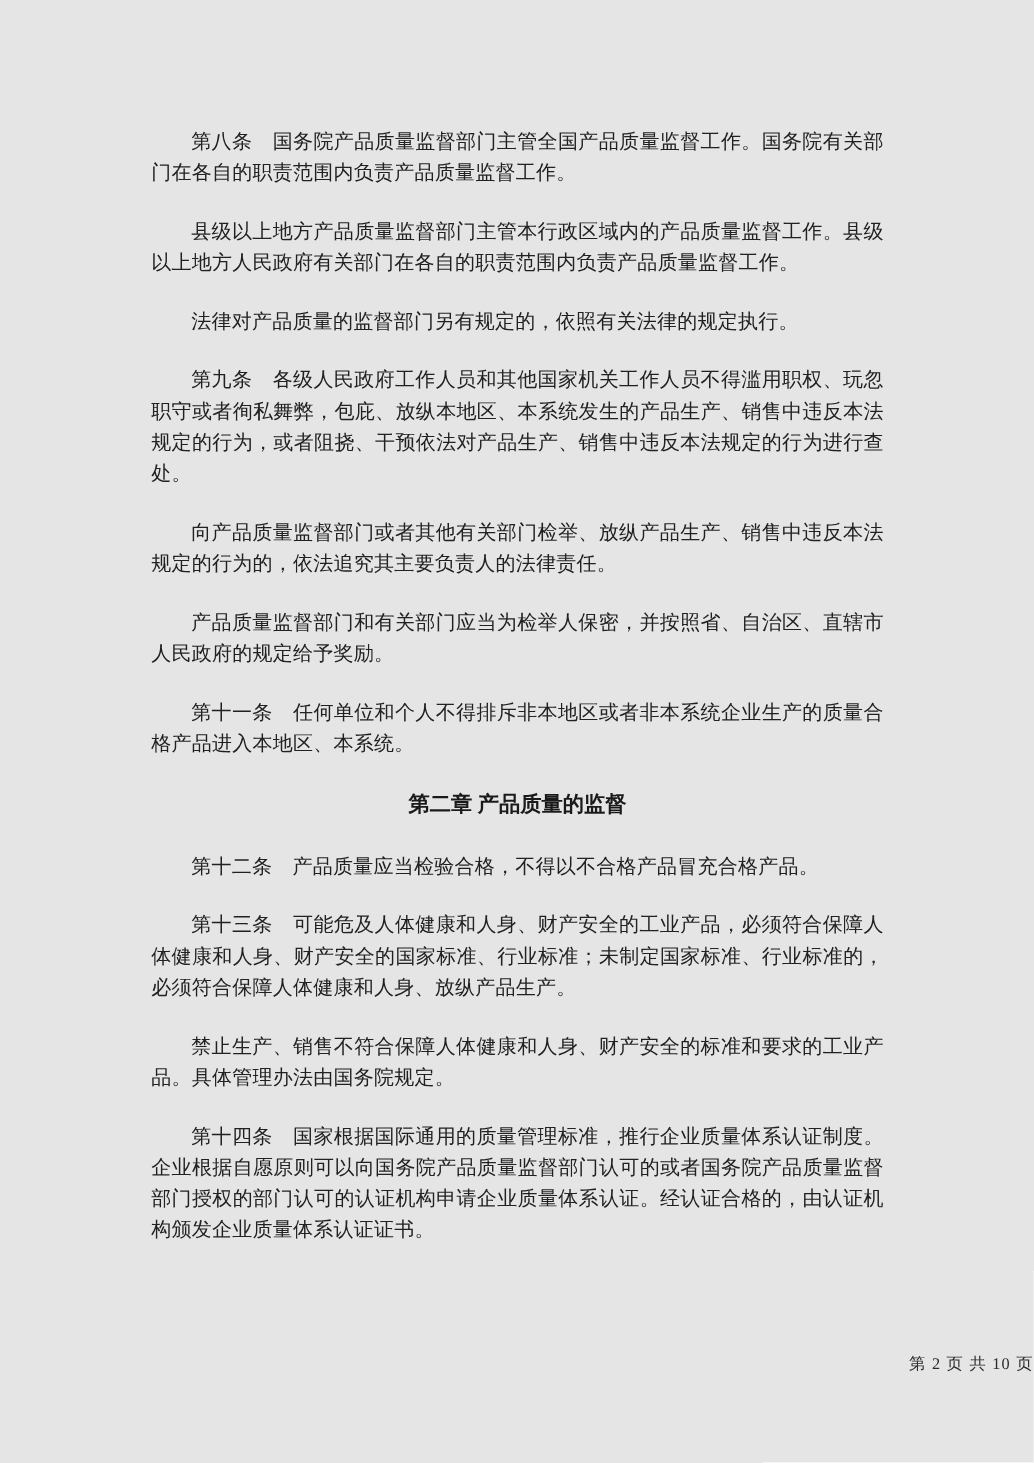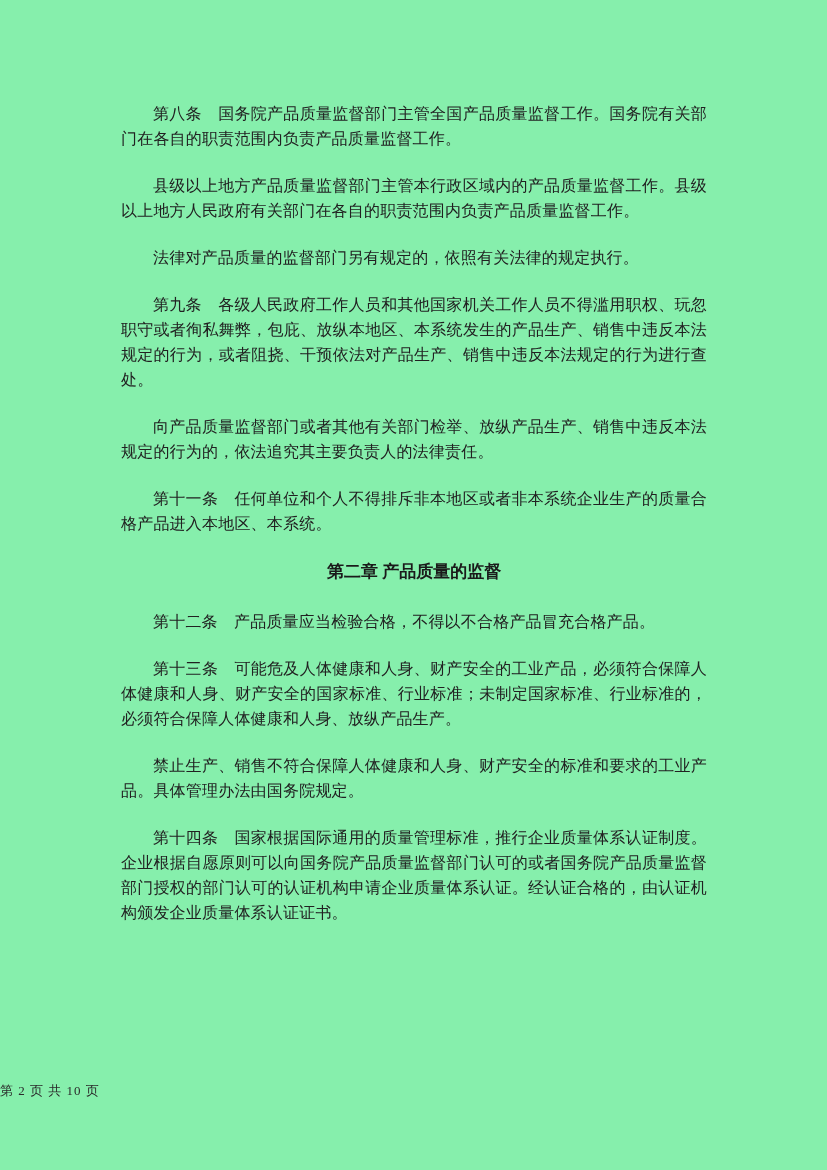--- a/index.html
+++ b/index.html
@@ -4,21 +4,21 @@
 <style>
   html, body {
     margin: 0;
     padding: 0;
     background: #ffffff;
   }
   .page {
     position: relative;
     width: 827px;
     height: 1170px;
-    background: #86efac;
+    background: #e5e5e5;
     font-family: "Liberation Serif", "DejaVu Serif", serif;
     color: #212121;
     overflow: hidden;
   }
   .content {
     position: absolute;
     top: 101px;
     left: 121px;
     width: 586px;
   }
@@ -37,36 +37,37 @@
     text-align: center;
     text-indent: 0;
     margin: 0 0 24px 0;
     color: #1a1a1a;
   }
   .footer {
     position: absolute;
     left: 0;
     right: 0;
     top: 1082px;
-    text-align: left;
+    text-align: right;
     font-size: 13px;
     color: #2b2b2b;
     letter-spacing: 1px;
   }
 </style>
 </head>
 <body>
 
 <div class="page">
   <div class="content">
     <p class="para">第八条　国务院产品质量监督部门主管全国产品质量监督工作。国务院有关部门在各自的职责范围内负责产品质量监督工作。</p>
     <p class="para">县级以上地方产品质量监督部门主管本行政区域内的产品质量监督工作。县级以上地方人民政府有关部门在各自的职责范围内负责产品质量监督工作。</p>
     <p class="para">法律对产品质量的监督部门另有规定的，依照有关法律的规定执行。</p>
     <p class="para">第九条　各级人民政府工作人员和其他国家机关工作人员不得滥用职权、玩忽职守或者徇私舞弊，包庇、放纵本地区、本系统发生的产品生产、销售中违反本法规定的行为，或者阻挠、干预依法对产品生产、销售中违反本法规定的行为进行查处。</p>
     <p class="para">向产品质量监督部门或者其他有关部门检举、放纵产品生产、销售中违反本法规定的行为的，依法追究其主要负责人的法律责任。</p>
+    <p class="para">产品质量监督部门和有关部门应当为检举人保密，并按照省、自治区、直辖市人民政府的规定给予奖励。</p>
     <p class="para">第十一条　任何单位和个人不得排斥非本地区或者非本系统企业生产的质量合格产品进入本地区、本系统。</p>
     <h2 class="chapter">第二章 产品质量的监督</h2>
     <p class="para">第十二条　产品质量应当检验合格，不得以不合格产品冒充合格产品。</p>
     <p class="para">第十三条　可能危及人体健康和人身、财产安全的工业产品，必须符合保障人体健康和人身、财产安全的国家标准、行业标准；未制定国家标准、行业标准的，必须符合保障人体健康和人身、放纵产品生产。</p>
     <p class="para">禁止生产、销售不符合保障人体健康和人身、财产安全的标准和要求的工业产品。具体管理办法由国务院规定。</p>
     <p class="para">第十四条　国家根据国际通用的质量管理标准，推行企业质量体系认证制度。企业根据自愿原则可以向国务院产品质量监督部门认可的或者国务院产品质量监督部门授权的部门认可的认证机构申请企业质量体系认证。经认证合格的，由认证机构颁发企业质量体系认证证书。</p>
   </div>
   <div class="footer">第 2 页 共 10 页</div>
 </div>
 

